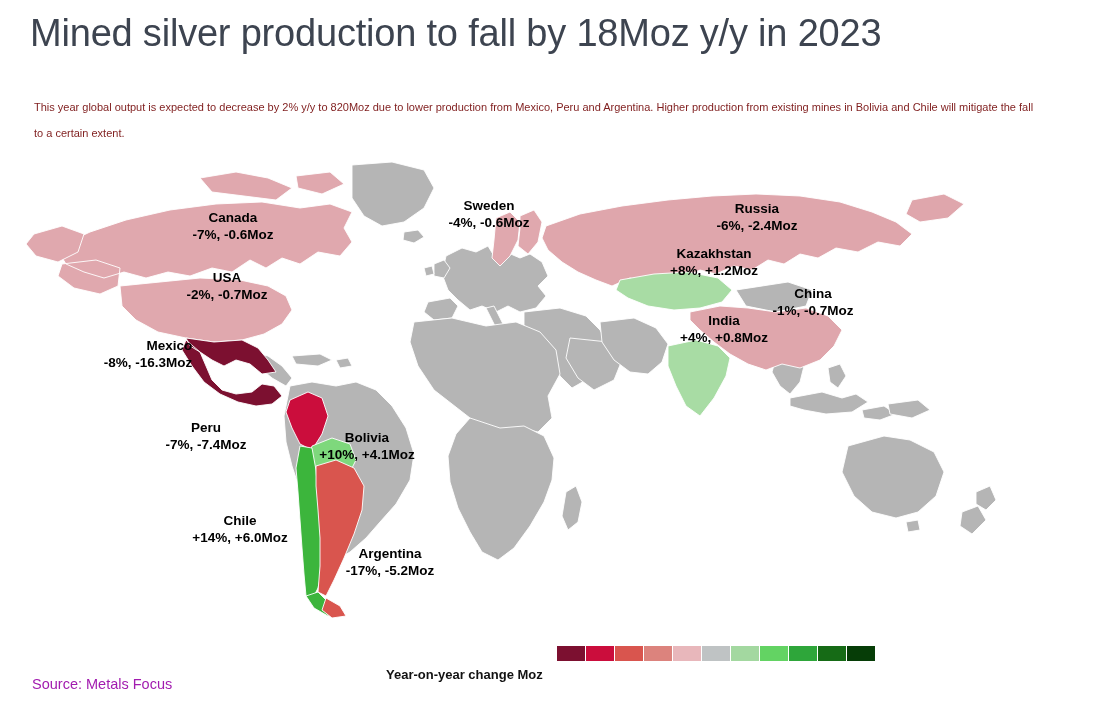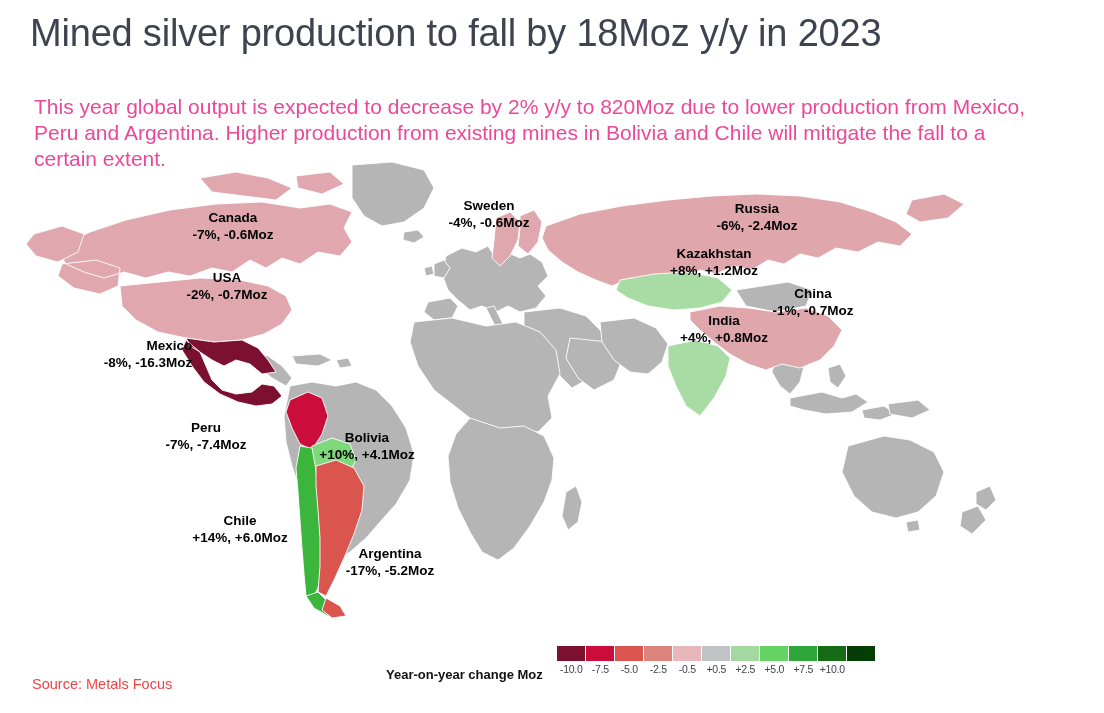--- a/index.html
+++ b/index.html
@@ -12,26 +12,26 @@
     position:relative;
   }
 
   .title{
     position:absolute;left:30px;top:12px;
     font-size:38px;font-weight:400;letter-spacing:-0.2px;
     color:#3d4450;white-space:nowrap;
   }
   .subtitle{
     position:absolute;left:34px;top:94px;width:1010px;
-    font-size:21px;line-height:26px;font-weight:400;
-    color:#ec4899;
+    font-size:11px;line-height:26px;font-weight:400;
+    color:#7f1d1d;
   }
   .source{
     position:absolute;left:32px;top:676px;
-    font-size:14.5px;color:#ef4444;font-weight:400;
+    font-size:14.5px;color:#a21caf;font-weight:400;
   }
 
   .mapwrap{
     position:absolute;left:0px;top:160px;
     width:1104px;height:480px;
   }
   .mapwrap svg{display:block;width:1104px;height:480px;}
 
   .labels{position:absolute;left:0;top:160px;width:1104px;height:480px;pointer-events:none;}
   .clabel{
@@ -248,28 +248,16 @@
         <div class="sw" style="background: rgb(217, 85, 78);"></div>
         <div class="sw" style="background: rgb(220, 131, 125);"></div>
         <div class="sw" style="background: rgb(232, 183, 187);"></div>
         <div class="sw" style="background: rgb(191, 195, 196);"></div>
         <div class="sw" style="background: rgb(163, 216, 160);"></div>
         <div class="sw" style="background: rgb(99, 211, 99);"></div>
         <div class="sw" style="background: rgb(46, 166, 58);"></div>
         <div class="sw" style="background: rgb(22, 107, 22);"></div>
         <div class="sw" style="background: rgb(6, 61, 7);"></div>
       </div>
-    <div class="ticks">
-        <div class="tk">-10.0</div>
-        <div class="tk">-7.5</div>
-        <div class="tk">-5.0</div>
-        <div class="tk">-2.5</div>
-        <div class="tk">-0.5</div>
-        <div class="tk">+0.5</div>
-        <div class="tk">+2.5</div>
-        <div class="tk">+5.0</div>
-        <div class="tk">+7.5</div>
-        <div class="tk">+10.0</div>
-      </div>
   </div>
 </div>
 
 <div class="source">Source: Metals Focus</div>
 
 </body></html>

